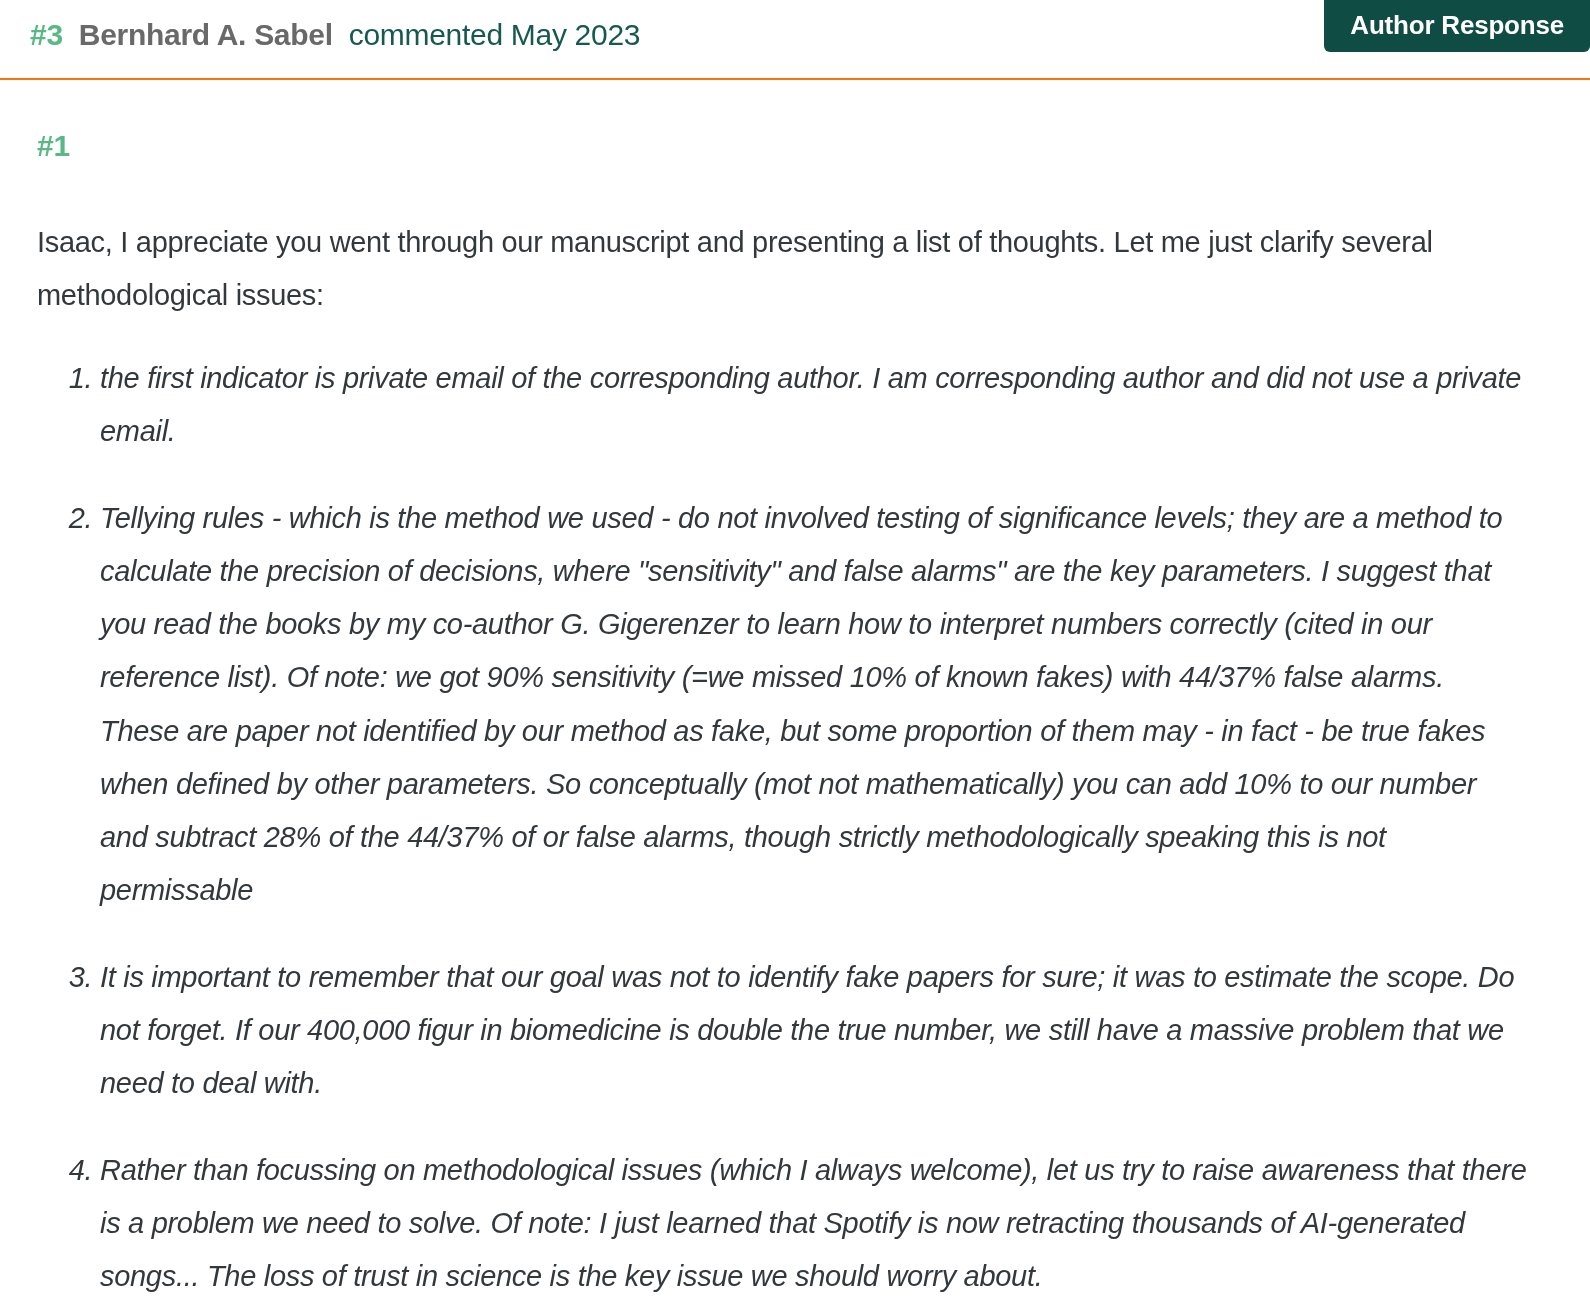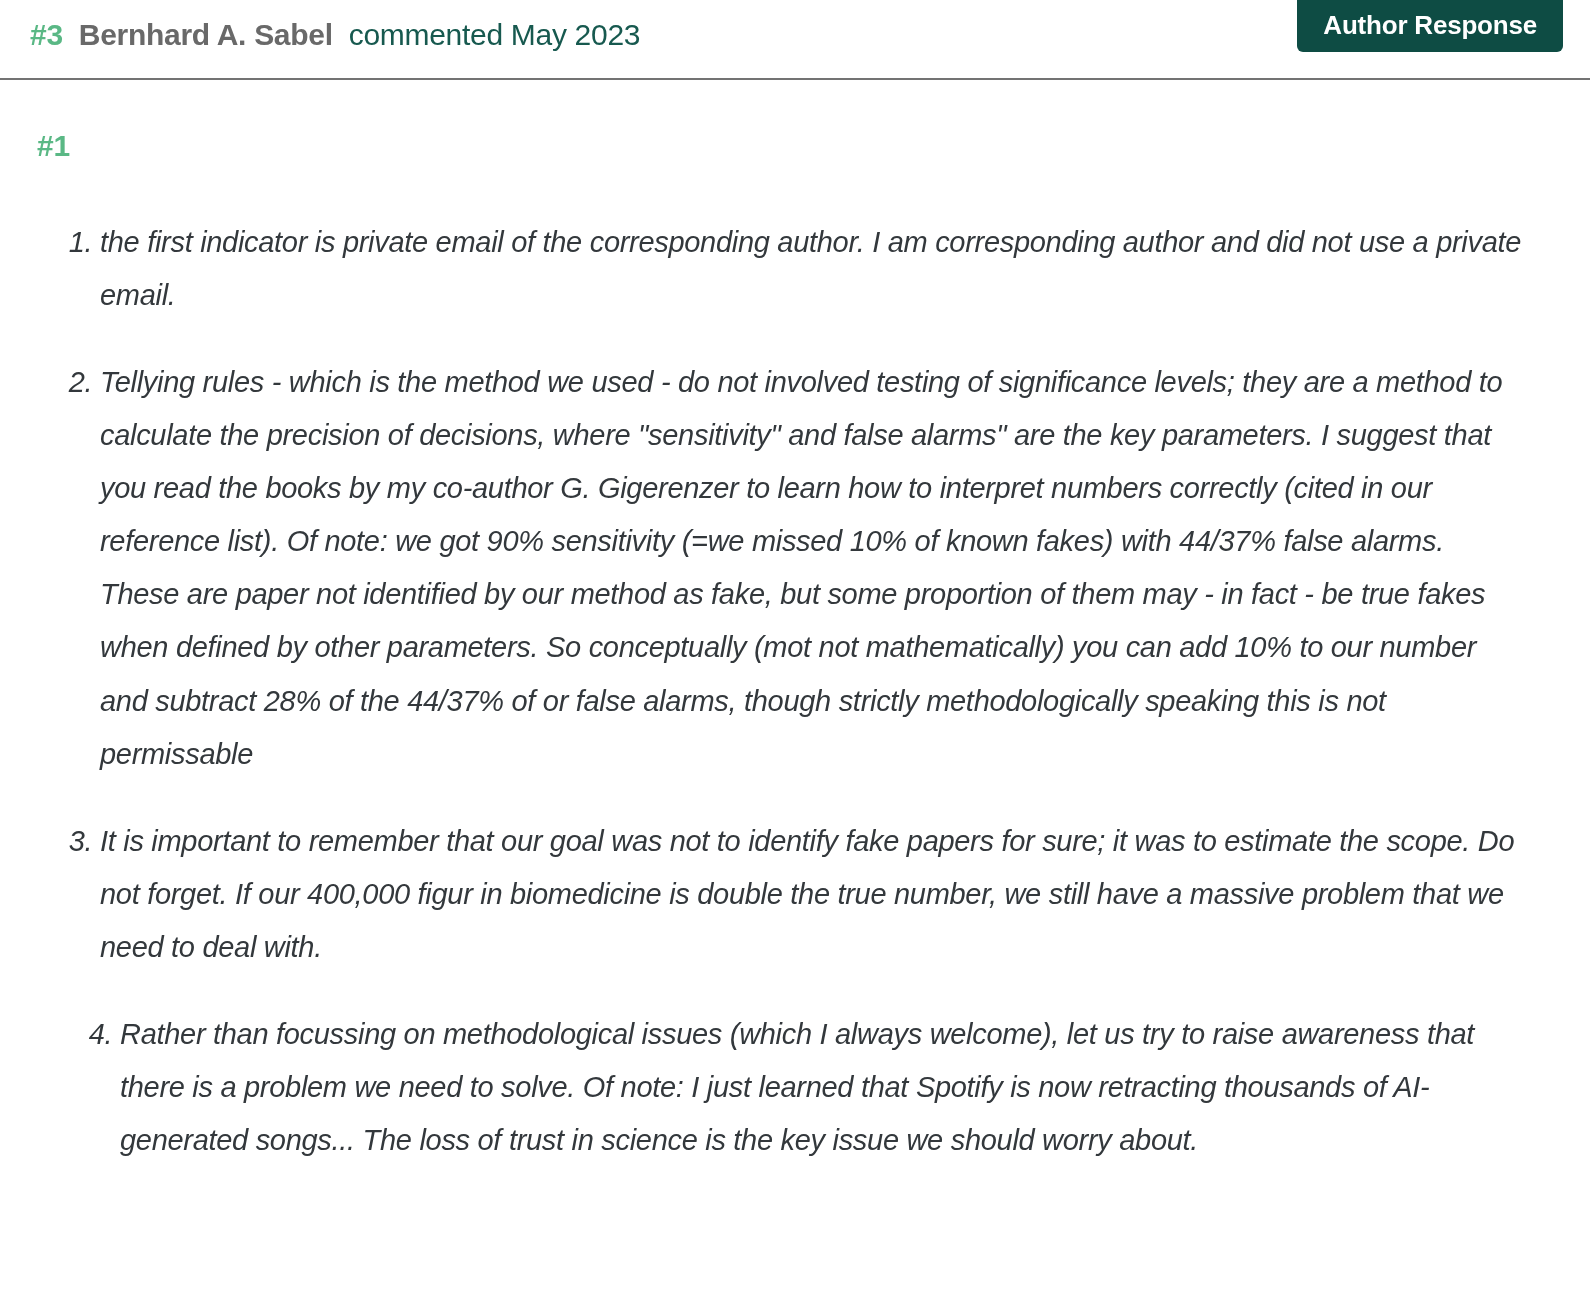--- a/index.html
+++ b/index.html
@@ -11,42 +11,41 @@
   .comment-card {
     width: 1590px;
     min-height: 1304px;
     background: #ffffff;
     position: relative;
   }
 
   
   .comment-header {
     height: 80px;
-    border-bottom: 2px solid #737373;
+    border-bottom: 2px solid #f97316;
     display: flex;
     align-items: flex-start;
     justify-content: space-between;
     padding-left: 30px;
   }
   .header-left {
     padding-top: 18px;
     font-size: 30px;
     font-weight: 700;
     letter-spacing: -0.3px;
     white-space: nowrap;
   }
   .comment-number { color: #5ab885; }
   .author-name { color: #696969; margin-left: 8px; }
   .commented-text {
     color: #17594f;
     font-weight: 400;
     margin-left: 8px;
   }
   .author-response-badge {
-    margin-right: 27px;
     background: #0e4c44;
     color: #ffffff;
     border: none;
     border-radius: 0 0 6px 6px;
     font-family: "Liberation Sans", sans-serif;
     font-size: 26px;
     font-weight: 700;
     padding: 10px 26px 12px 26px;
     height: 52px;
     cursor: pointer;
@@ -72,39 +71,40 @@
   }
   .points-list {
     padding-left: 63px;
     margin-top: 30px;
     font-style: italic;
   }
   .points-list li {
     padding-left: 0;
     margin-bottom: 34px;
   }
-  .points-list li:last-child { margin-bottom: 0; margin-left: 20px; }
+  .points-list li:last-child { margin-bottom: 0; }
 </style>
 </head>
 <body>
 
 <div class="comment-card">
 
   <div class="comment-header">
     <div class="header-left">
       <span class="comment-number">#3</span>
       <span class="author-name">Bernhard A. Sabel</span>
       <span class="commented-text">commented May 2023</span>
     </div>
     <button class="author-response-badge">Author Response</button>
   </div>
 
   <div class="comment-body">
     <div class="reply-number">#1</div>
 
+    <p class="intro-paragraph">Isaac, I appreciate you went through our manuscript and presenting a list of thoughts. Let me just clarify several methodological issues:</p>
 
     <ol class="points-list">
       <li>the first indicator is private email of the corresponding author. I am corresponding author and did not use a private email.</li>
       <li>Tellying rules - which is the method we used - do not involved testing of significance levels; they are a method to calculate the precision of decisions, where "sensitivity" and false alarms" are the key parameters. I suggest that you read the books by my co-author G. Gigerenzer to learn how to interpret numbers correctly (cited in our reference list). Of note: we got 90% sensitivity (=we missed 10% of known fakes) with 44/37% false alarms. These are paper not identified by our method as fake, but some proportion of them may - in fact - be true fakes when defined by other parameters. So conceptually (mot not mathematically) you can add 10% to our number and subtract 28% of the 44/37% of or false alarms, though strictly methodologically speaking this is not permissable</li>
       <li>It is important to remember that our goal was not to identify fake papers for sure; it was to estimate the scope. Do not forget. If our 400,000 figur in biomedicine is double the true number, we still have a massive problem that we need to deal with.</li>
       <li>Rather than focussing on methodological issues (which I always welcome), let us try to raise awareness that there is a problem we need to solve. Of note: I just learned that Spotify is now retracting thousands of AI-generated songs... The loss of trust in science is the key issue we should worry about.</li>
     </ol>
   </div>
 
 </div>

